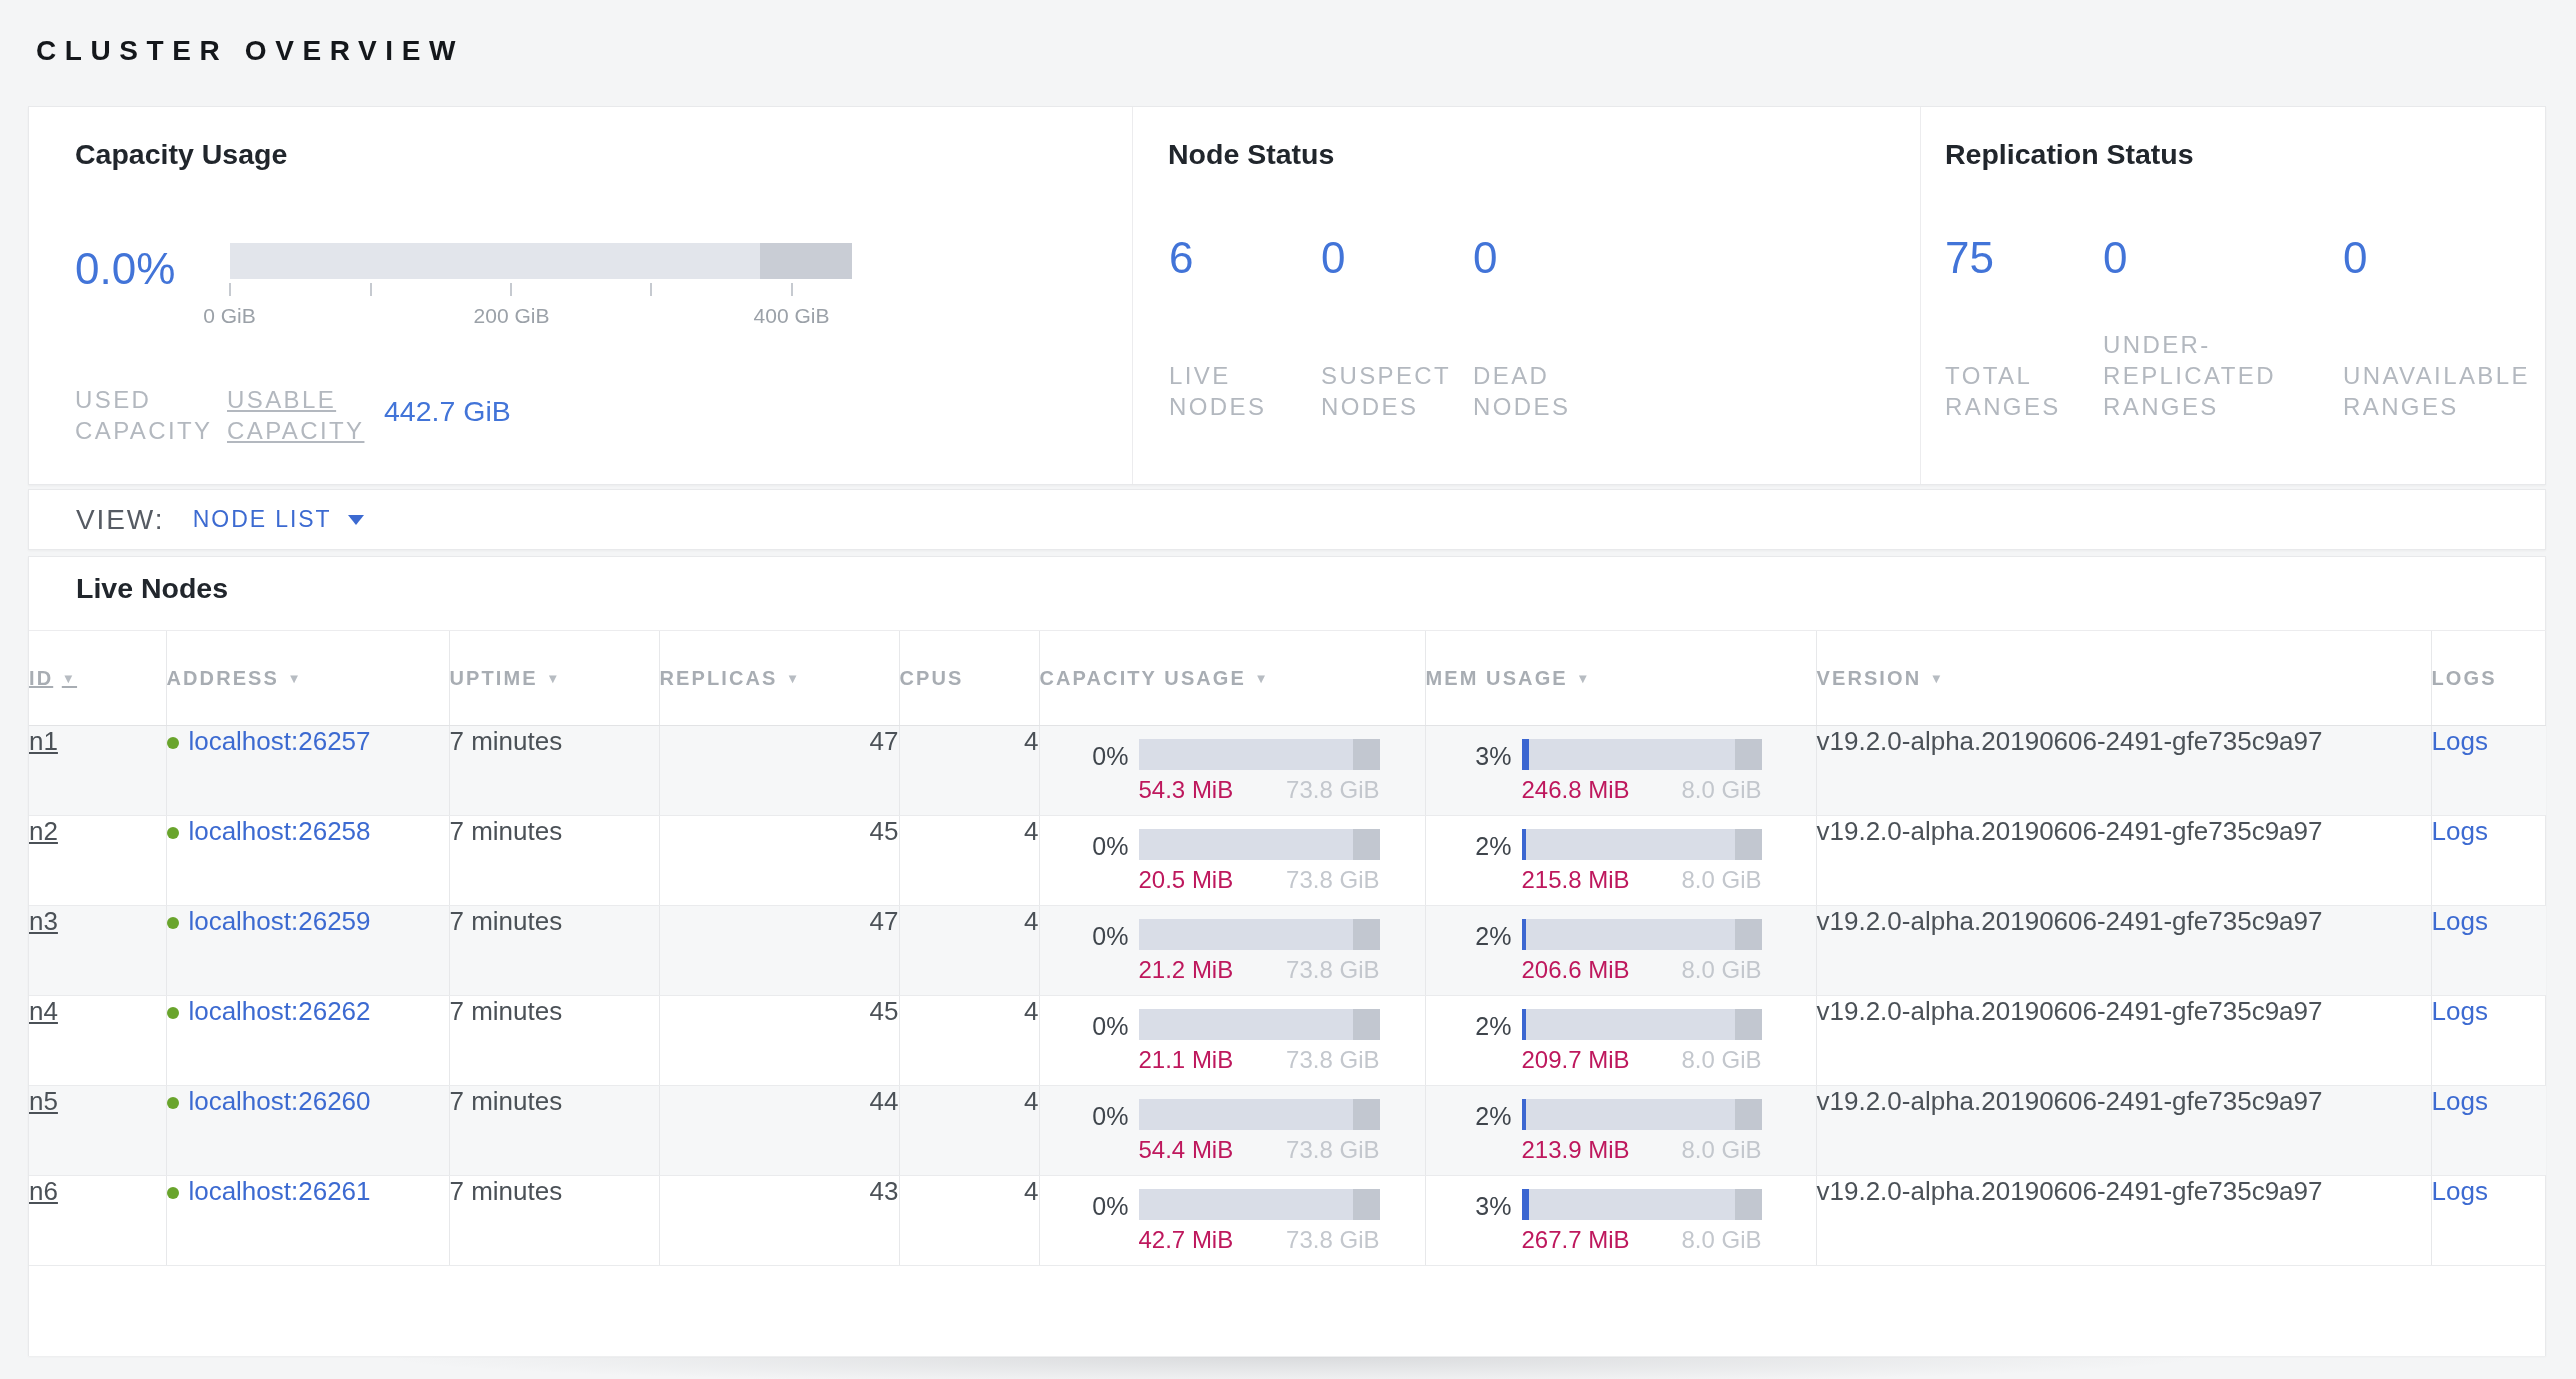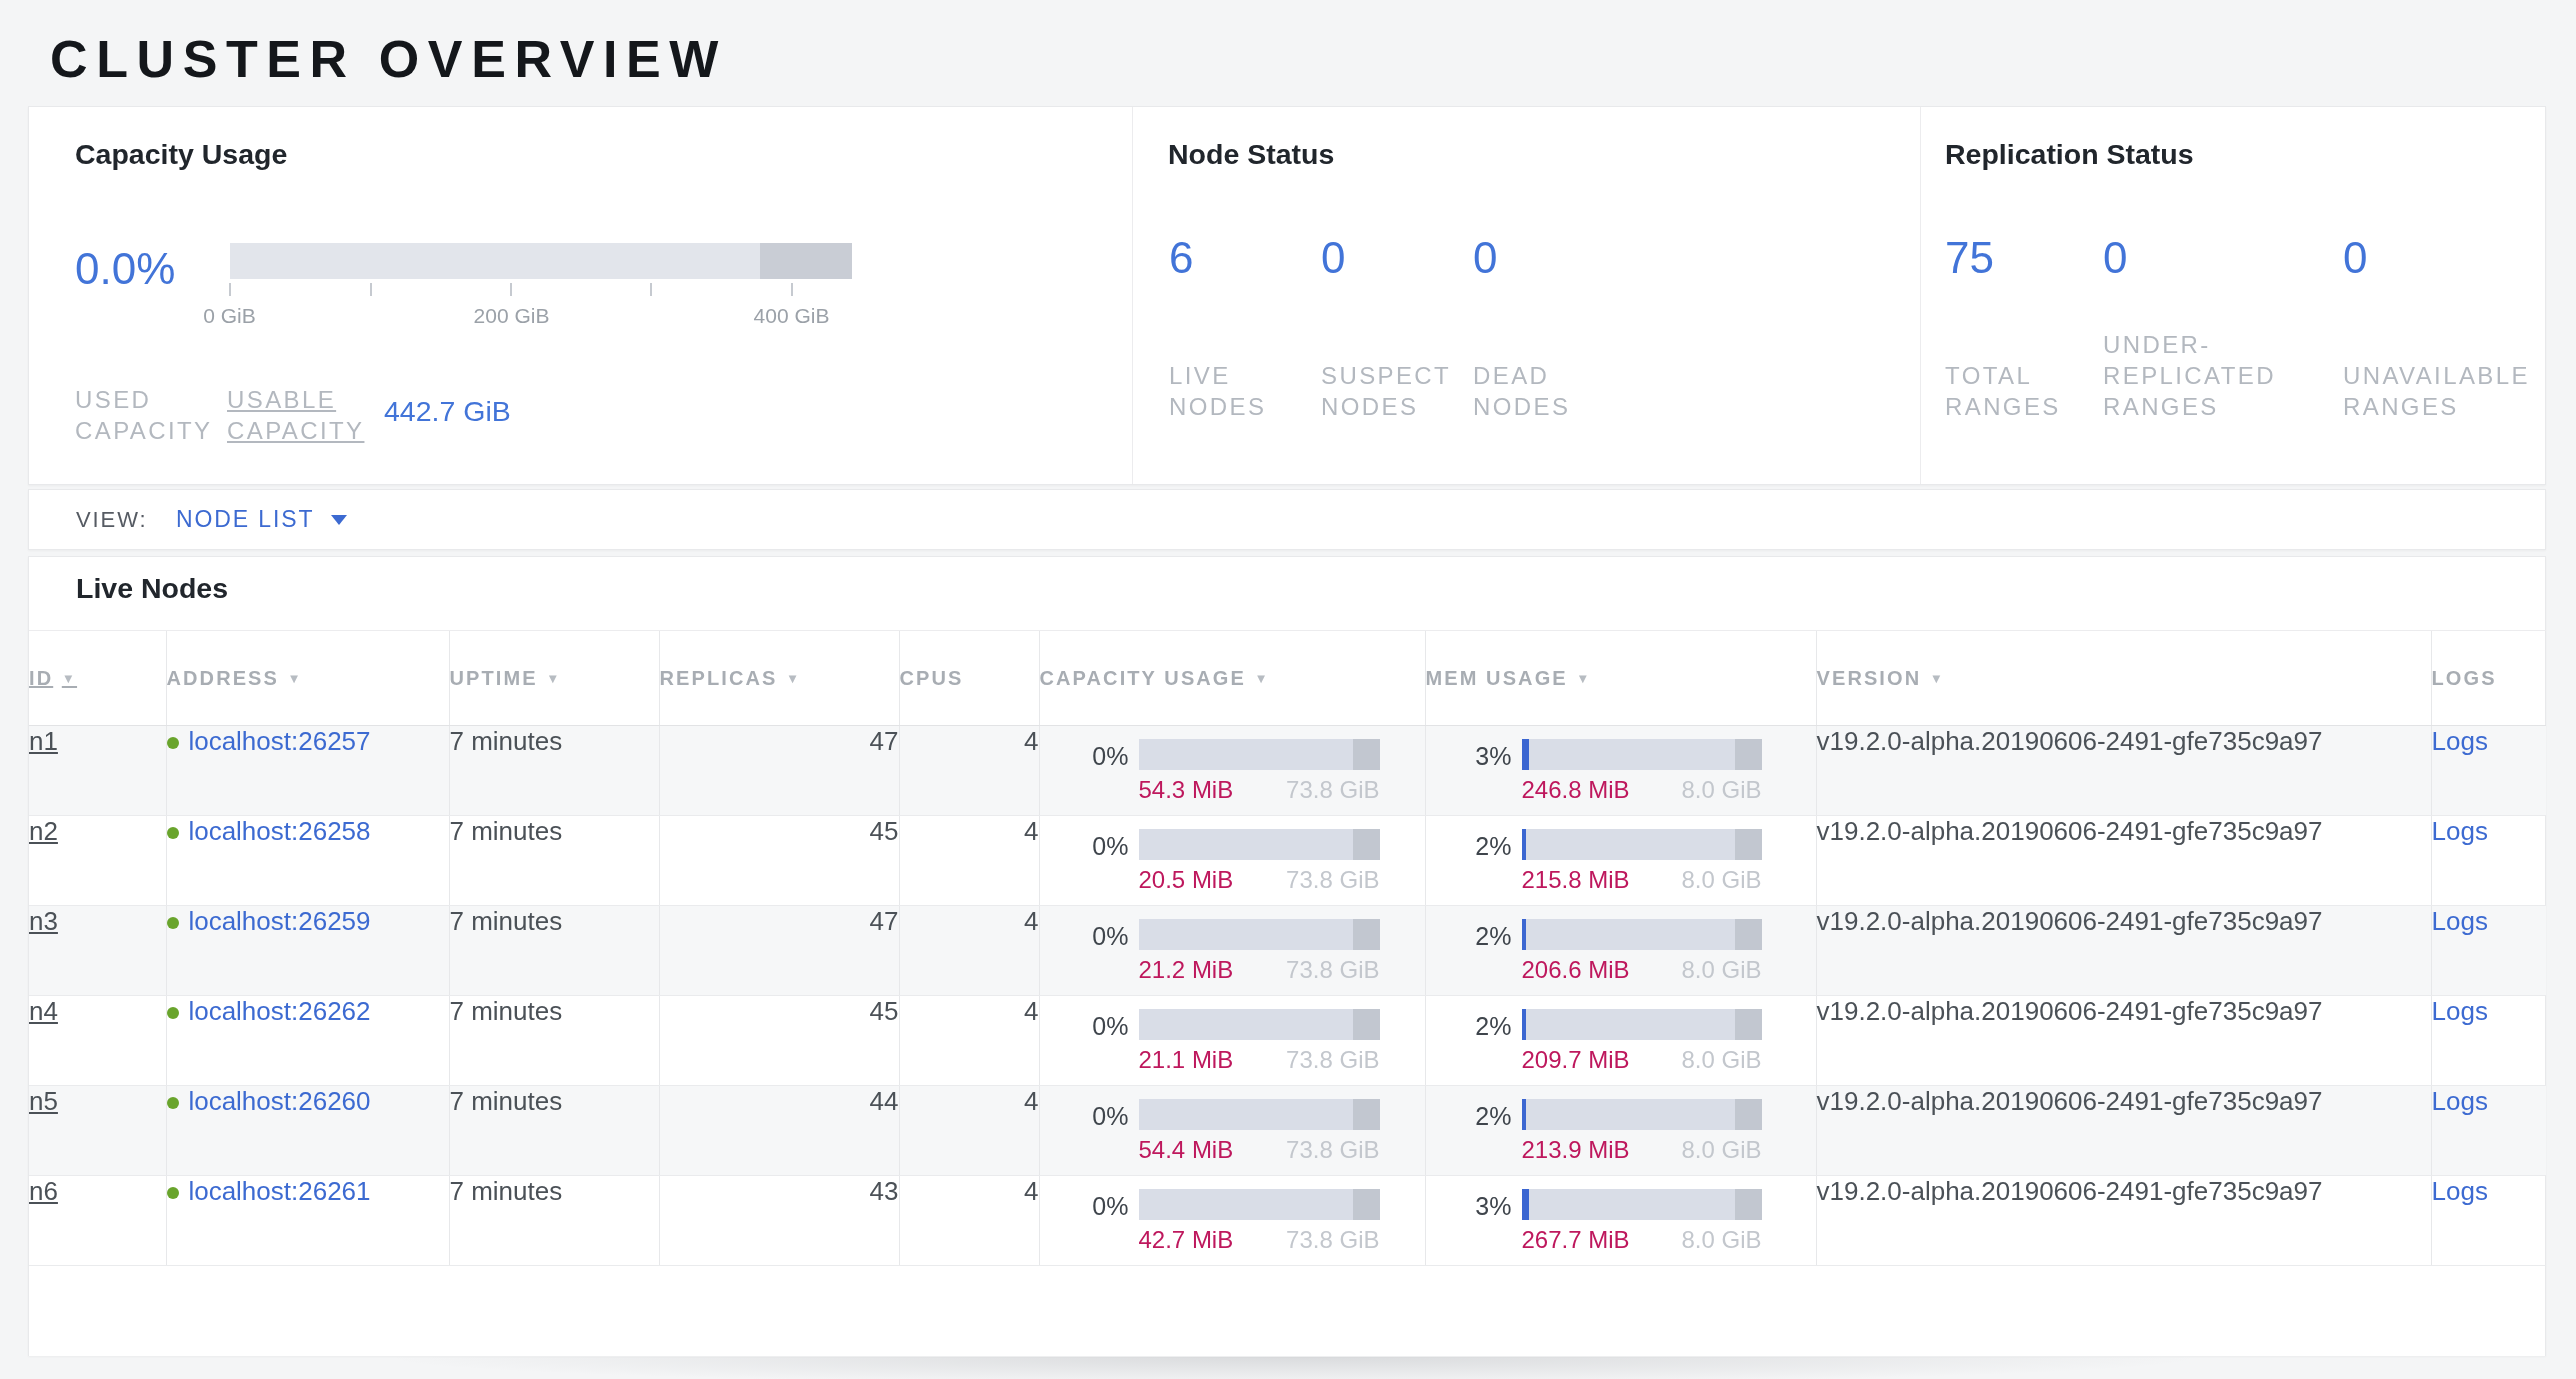--- a/index.html
+++ b/index.html
@@ -5,22 +5,22 @@
   html,body{margin:0;padding:0;}
   body{
     width:2576px;height:1379px;position:relative;overflow:hidden;
     background:#f4f5f6;
     font-family:"Liberation Sans","DejaVu Sans",sans-serif;
     -webkit-font-smoothing:antialiased;
   }
 
   
   #page-title{
-    position:absolute;left:36px;top:29px;
-    font-size:52px;font-weight:bold;letter-spacing:8.6px;color:#14171b;margin-left:14px;
+    position:absolute;left:36px;top:35px;
+    font-size:28px;font-weight:bold;letter-spacing:8.6px;color:#14171b;
   }
 
   
   .panel{background:#ffffff;border:1px solid #e8e9eb;box-shadow:0 1px 1.9px rgba(0,0,0,.04);}
   #summary-panel{position:absolute;left:28px;top:106px;width:2516px;height:377px;}
   .card-divider{position:absolute;top:0;width:1px;height:100%;background:#ececee;}
   #divider-1{left:1103px;} #divider-2{left:1891px;}
 
   .card-heading{position:absolute;top:31px;font-size:28.5px;font-weight:bold;color:#21262c;}
   #cap-heading{left:46px;} #node-heading{left:1139px;} #repl-heading{left:1916px;}
@@ -46,21 +46,21 @@
   #node-stats{left:1140px;} #repl-stats{left:1916px;}
   .stat{position:relative;height:219px;}
   #node-stats .stat{width:152px;}
   #repl-stats .stat-0{width:158px;} #repl-stats .stat-1{width:240px;} #repl-stats .stat-2{width:200px;}
   .stat .stat-label{position:absolute;left:0;top:127px;}
   .stat.lines-3 .stat-label{top:96px;}
 
   
   #view-bar{position:absolute;left:28px;top:489px;width:2516px;height:59px;
     display:flex;align-items:center;}
-  #view-label{margin-left:47px;font-size:22px;letter-spacing:1.9px;color:#565b63;}
+  #view-label{margin-left:47px;font-size:28px;letter-spacing:1.9px;color:#565b63;}
   #view-select{margin-left:28.5px;font-size:23px;letter-spacing:1.9px;color:#3c6ad1;cursor:pointer;display:flex;align-items:center;}
   #view-caret{margin-left:17px;width:0;height:0;border-left:8.6px solid transparent;border-right:8.6px solid transparent;border-top:10.5px solid #3c6ad1;}
 
   
   #live-panel{position:absolute;left:28px;top:556px;width:2516px;height:799px;border-bottom:none;}
   #live-title{position:absolute;left:47px;top:15px;font-size:28.5px;font-weight:bold;color:#21262c;}
 
   table#nodes-table{position:absolute;left:0;top:73px;width:2516px;
     border-collapse:collapse;table-layout:fixed;}
   #nodes-table th,#nodes-table td{padding:0;vertical-align:top;}

